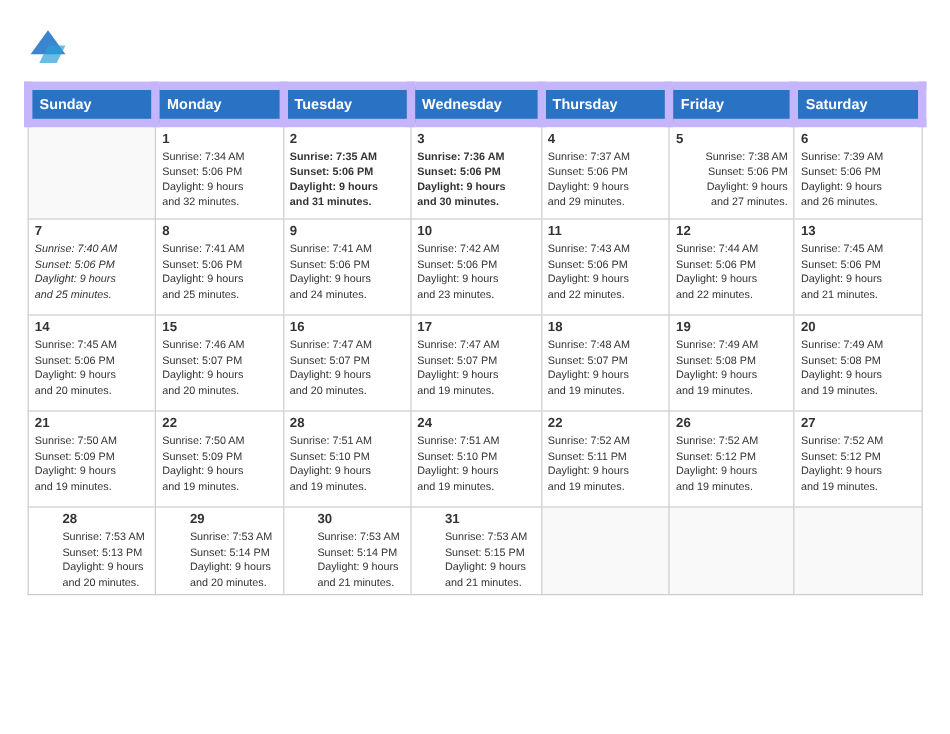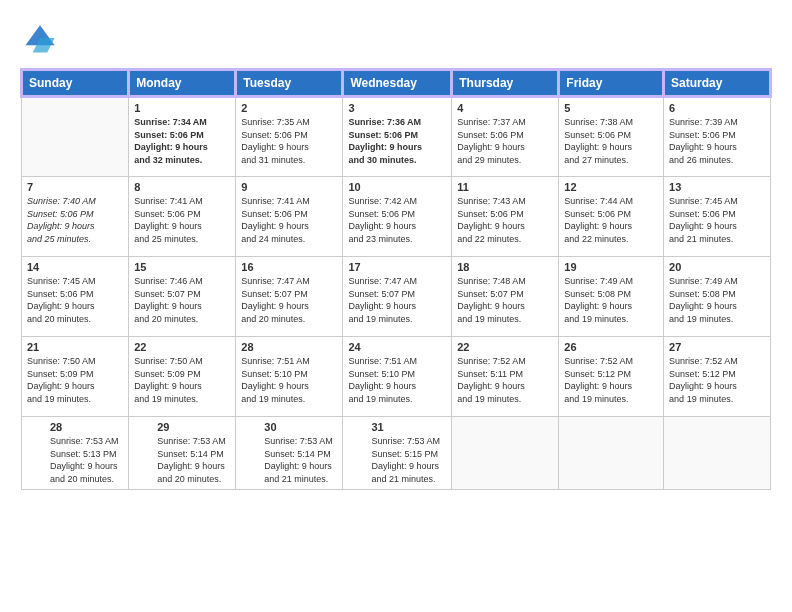--- a/index.html
+++ b/index.html
@@ -39,21 +39,21 @@
       border-collapse: collapse;
       border: 1px solid #ccc;
     }
     .calendar th {
       background-color: #2a72c3;
       color: #fff;
       font-size: 12px;
       font-weight: bold;
       padding: 5px 6px;
       text-align: left;
-      border: 3px solid #c4b5fd;
+      border: 7px solid #c4b5fd;
     }
     .calendar td {
       vertical-align: top;
       padding: 4px 5px;
       border: 1px solid #ccc;
       font-size: 9.5px;
       color: #333;
       width: 113px;
       height: 82px;
       background: #fff;
@@ -136,49 +136,49 @@
           <th>Thursday</th>
           <th>Friday</th>
           <th>Saturday</th>
         </tr>
     </thead>
     <tbody id="calendar-body">
     <tr class="week-row">
           <td class="empty"></td>
           <td>
             <span class="day-num">1</span>
-            <div class="day-info" style="white-space: pre-line; font-weight: bold;">Sunrise: 7:34 AM
+            <div class="day-info" style="white-space: pre-line;">Sunrise: 7:34 AM
 Sunset: 5:06 PM
 Daylight: 9 hours
 and 32 minutes.</div>
           </td>
           <td>
             <span class="day-num">2</span>
-            <div class="day-info" style="white-space: pre-line;">Sunrise: 7:35 AM
+            <div class="day-info" style="white-space: pre-line; font-weight: bold;">Sunrise: 7:35 AM
 Sunset: 5:06 PM
 Daylight: 9 hours
 and 31 minutes.</div>
           </td>
           <td>
             <span class="day-num">3</span>
             <div class="day-info" style="white-space: pre-line; font-weight: bold;">Sunrise: 7:36 AM
 Sunset: 5:06 PM
 Daylight: 9 hours
 and 30 minutes.</div>
           </td>
           <td>
             <span class="day-num">4</span>
             <div class="day-info" style="white-space: pre-line;">Sunrise: 7:37 AM
 Sunset: 5:06 PM
 Daylight: 9 hours
 and 29 minutes.</div>
           </td>
           <td>
             <span class="day-num">5</span>
-            <div class="day-info" style="white-space: pre-line;">Sunrise: 7:38 AM
+            <div class="day-info" style="white-space: pre-line; text-align: right;">Sunrise: 7:38 AM
 Sunset: 5:06 PM
 Daylight: 9 hours
 and 27 minutes.</div>
           </td>
           <td>
             <span class="day-num">6</span>
             <div class="day-info" style="white-space: pre-line;">Sunrise: 7:39 AM
 Sunset: 5:06 PM
 Daylight: 9 hours
 and 26 minutes.</div>

